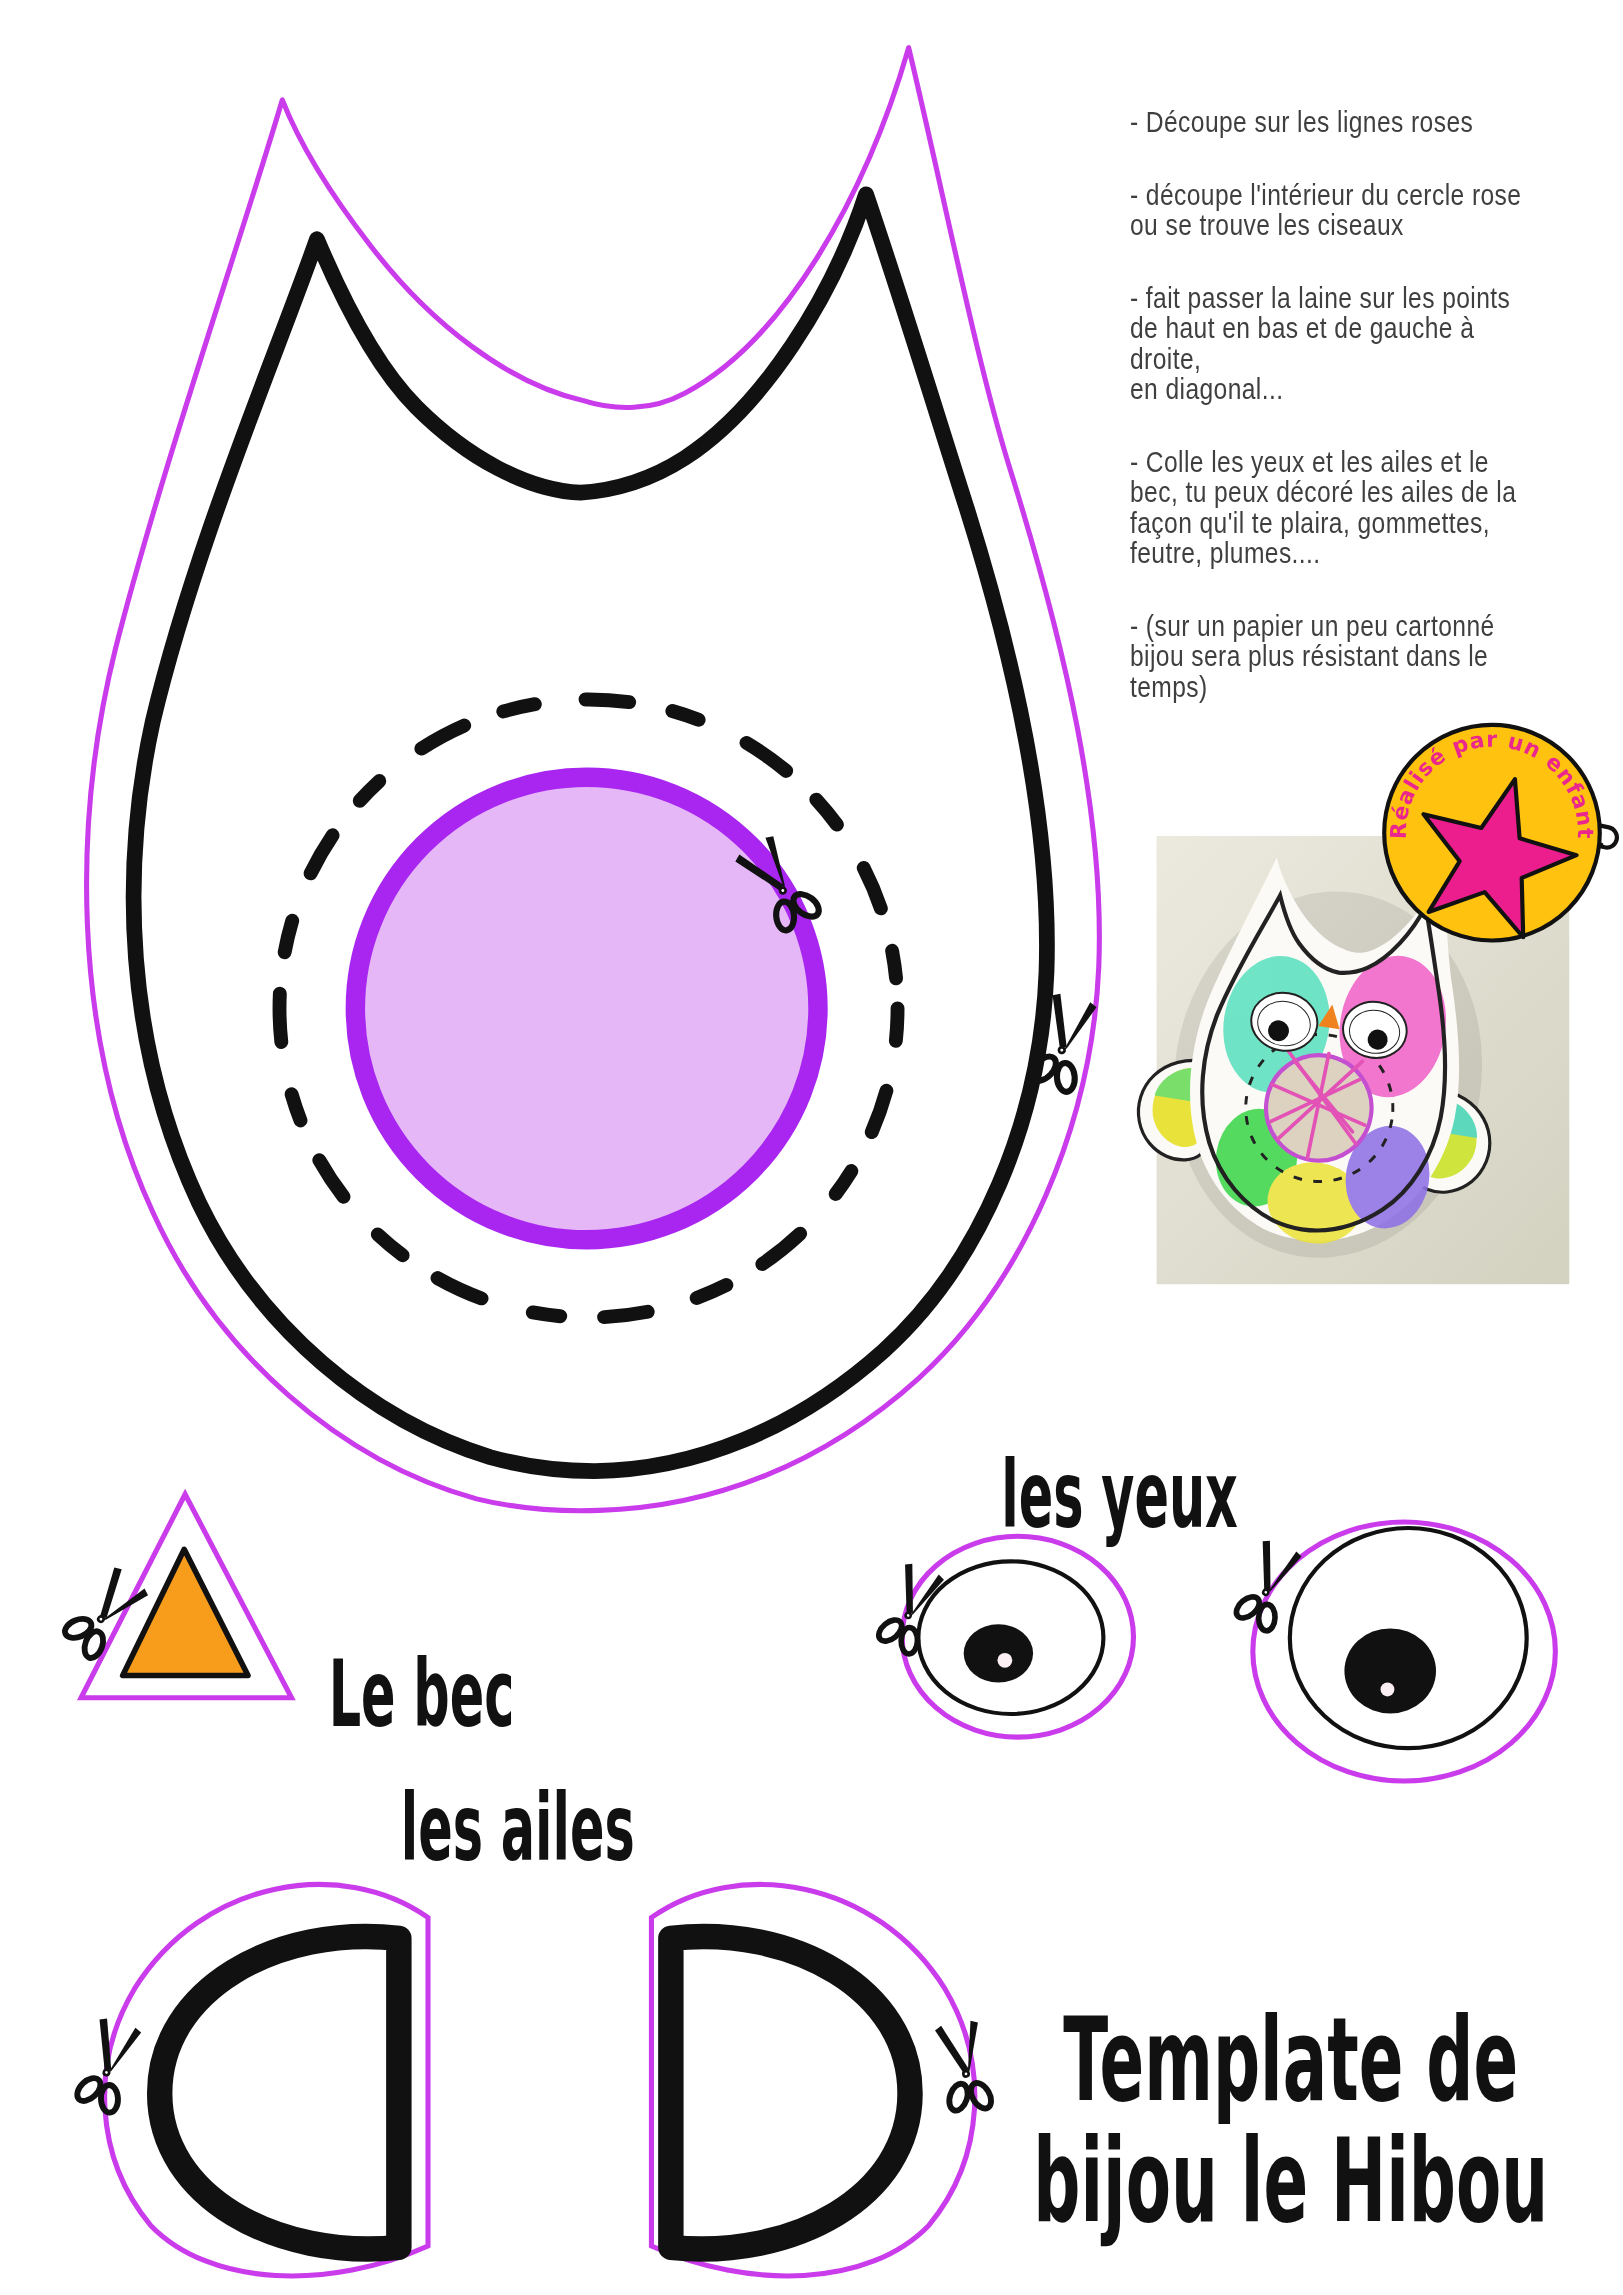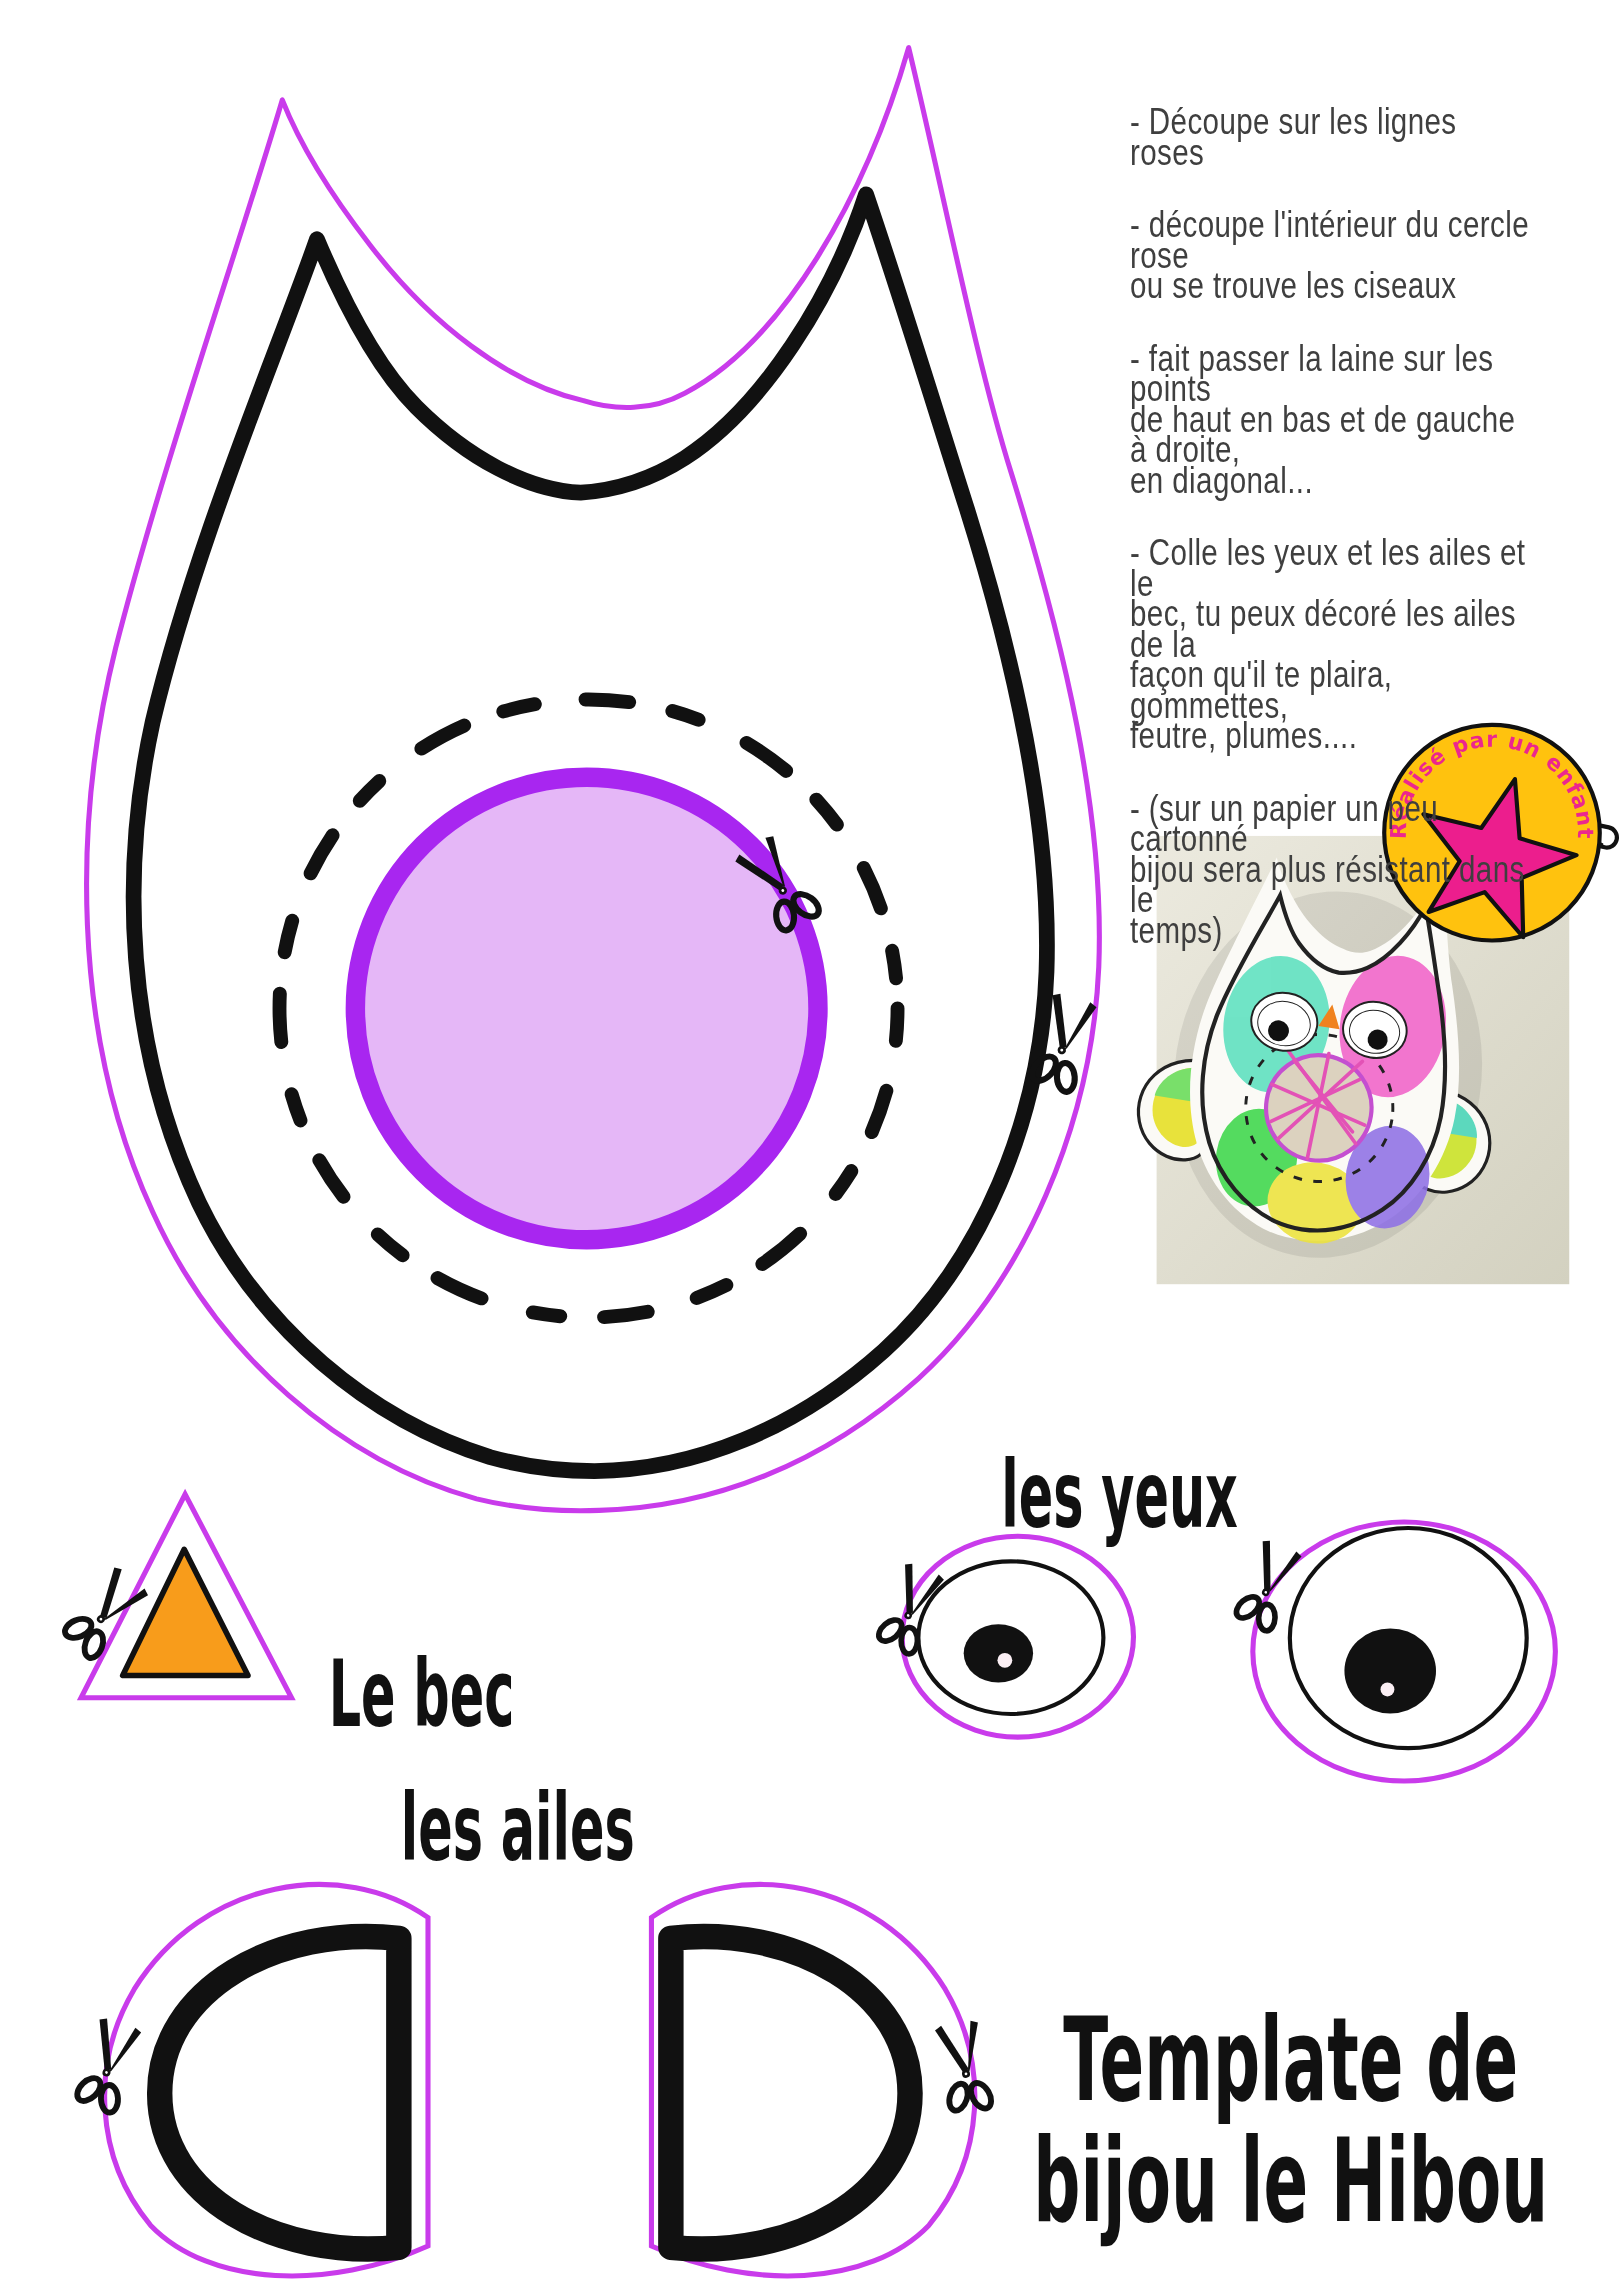--- a/index.html
+++ b/index.html
@@ -27,21 +27,21 @@
   }
   .page svg.canvas{position:absolute;left:0;top:0;width:1623px;height:2295px;display:block;}
   .instructions{
     position:absolute;
     left:1130px;
     top:107px;
     width:490px;
     color:var(--text-gray);
     font-family:"Liberation Sans", sans-serif;
     font-weight:300;
-    font-size:36px;
+    font-size:30px;
     line-height:30.5px;
     letter-spacing:0.5px;
   }
   .instructions p{
     white-space:pre-line;
     transform:scaleX(0.82);
     transform-origin:left top;
     margin:0 0 42px 0;
   }
 </style>

